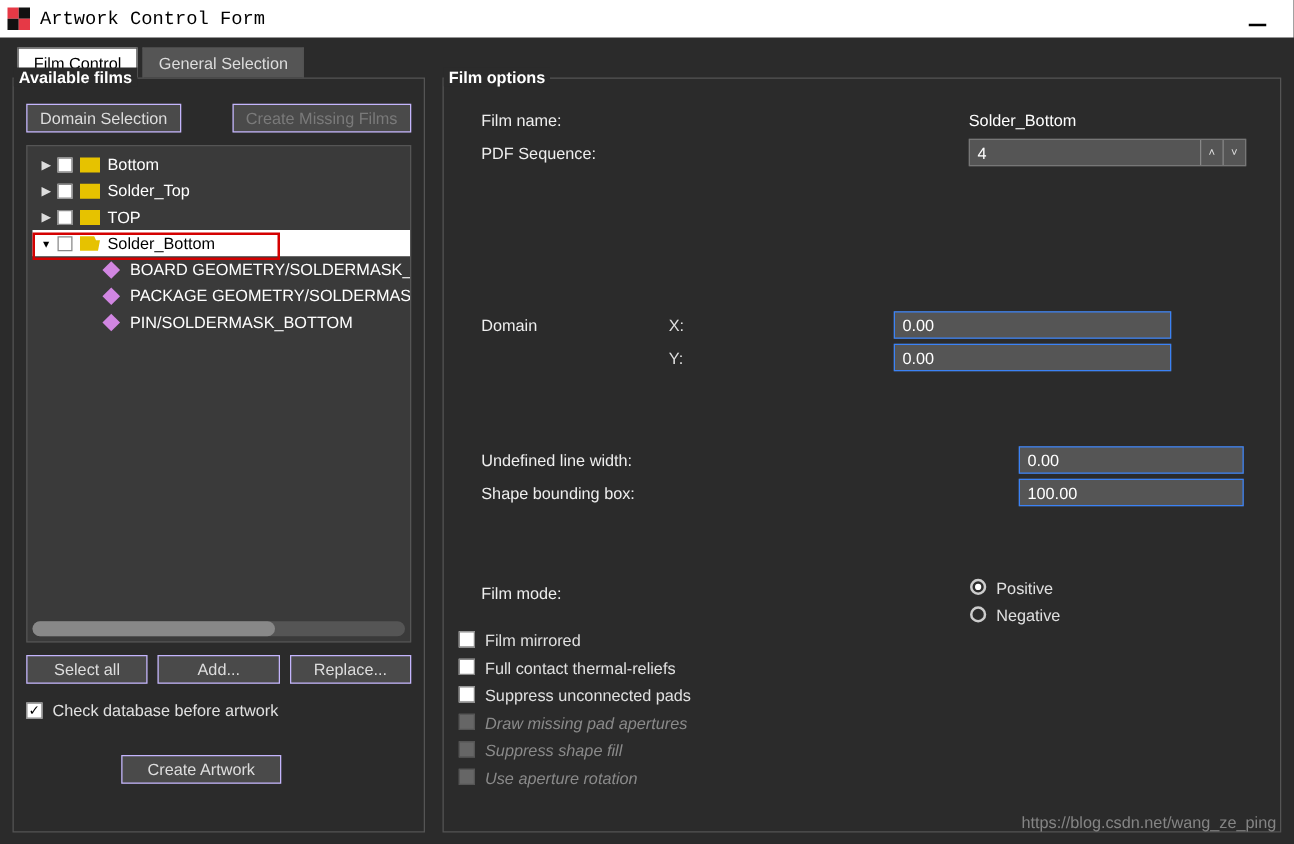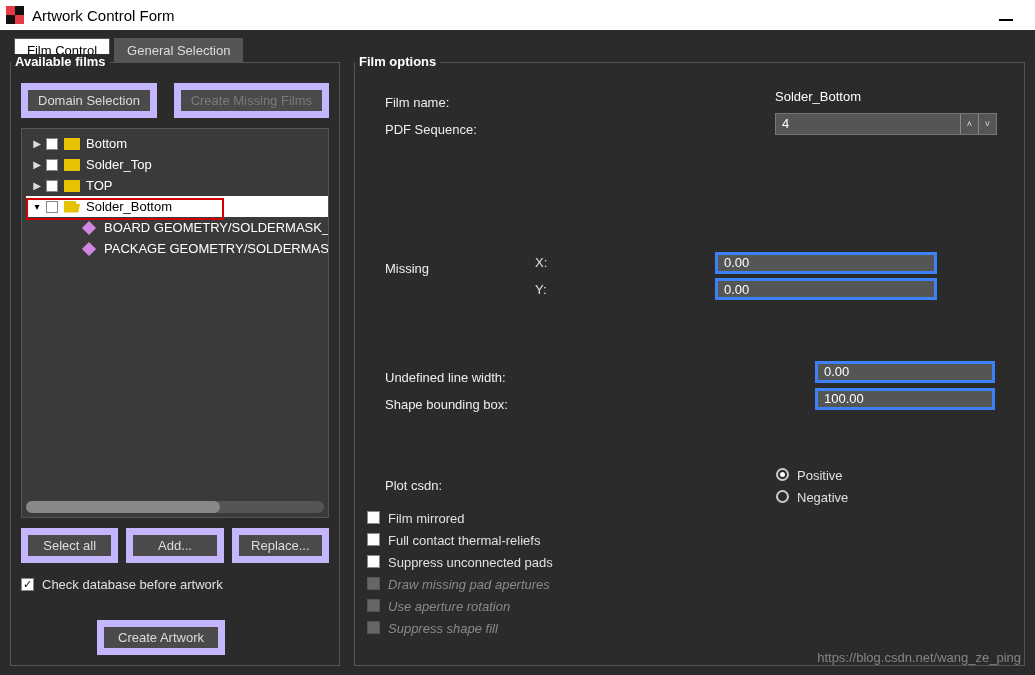--- a/index.html
+++ b/index.html
@@ -6,40 +6,40 @@
   body { width: 1035px; height: 675px; background: #2b2b2b; color: #e0e0e0; font-size: 13px; overflow: hidden; position: relative; }
 
   
   .titlebar { height: 30px; background: #ffffff; color: #000; display: flex; align-items: center; padding: 0 6px; }
   .titlebar .app-icon { width: 18px; height: 18px; display: inline-flex; flex-wrap: wrap; margin-right: 8px; }
   .titlebar .app-icon span { width: 9px; height: 9px; }
   .titlebar .app-icon span:nth-child(1){background:#e63946;}
   .titlebar .app-icon span:nth-child(2){background:#111;}
   .titlebar .app-icon span:nth-child(3){background:#111;}
   .titlebar .app-icon span:nth-child(4){background:#e63946;}
-  .titlebar .title-text { font-size: 15px; }
+  .titlebar .title-text { font-size: 15px; font-family: Liberation Mono, monospace; }
   .titlebar .win-min { margin-left: auto; margin-right: 16px; width: 14px; height: 2px; background: #000; align-self: center; margin-top: 10px; }
 
   .app-body { padding: 8px 10px 10px 10px; }
 
   
   .tabs { display: flex; gap: 4px; padding-left:4px; }
   .tab { padding: 4px 12px; border: 1px solid #555; border-bottom: none; background: #555; color: #ddd; font-size: 13px; }
   .tab.active { background: #fff; color: #000; }
 
   
   .cols { display: flex; gap: 14px; height: 604px; }
 
   .fieldset { border: 1px solid #555; position: relative; padding: 12px 10px 10px 10px; }
   .fieldset .legend { position: absolute; top: -9px; left: 0; background: #2b2b2b; padding: 0 4px; font-weight: bold; color: #fff; font-size: 13px; }
 
   
   .left { width: 330px; display: flex; flex-direction: column; }
   .left .topbtns { display: flex; justify-content: space-between; margin: 8px 0 10px 0; }
-  .btn-dark { background: #4a4a4a; border: 7px solid #c4b5fd; color: #ddd; padding: 3px 10px; font-size: 13px; }
+  .btn-dark { background: #4a4a4a; border: 1px solid #c4b5fd; color: #ddd; padding: 3px 10px; font-size: 13px; }
   .btn-dark.dis { color: #7a7a7a; }
 
   .tree { background: #3a3a3a; border: 1px solid #555; height: 398px; overflow: hidden; position: relative; }
   .tree-inner { padding: 4px 4px 4px 4px; width: 400px; }
   .tree-row { display: flex; align-items: center; height: 21px; padding-left: 6px; white-space: nowrap; }
   .tree-row .tri { width: 10px; text-align: center; font-size: 10px; color: #ddd; margin-right: 4px; }
   .tree-row .cb { width: 12px; height: 12px; background: #fff; border: 1px solid #888; margin-right: 6px; }
   .tree-row .fold-ico { width: 16px; height: 12px; background: #e6c200; margin-right: 6px; position: relative; }
   .tree-row .fold-ico.open { background: #e6c200; clip-path: polygon(0 0,70% 0,80% 30%,100% 30%,90% 100%,0 100%); }
   .tree-row .item-text { color: #fff; }
@@ -56,33 +56,33 @@
   .threebtns .btn-dark { flex: 1; text-align: center; }
 
   .chk-row { display: flex; align-items: center; margin-top: 14px; }
   .chk-row .cb { width: 13px; height: 13px; background: #fff; border: 1px solid #888; margin-right: 8px; display: flex; align-items: center; justify-content: center; color: #000; font-size: 11px; }
 
   .create-art { margin: 28px 0 0 76px; width: 128px; text-align: center; }
 
   
   .right { flex: 1; display: flex; flex-direction: column; }
   .right .form-row { display: flex; align-items: center; min-height: 26px; margin-bottom: 0px; }
-  .right .lbl { width: 170px; padding-left: 20px; color: #eee; margin-top: 12px; }
+  .right .lbl { width: 170px; padding-left: 20px; color: #eee; }
   .right .lbl2 { width: 30px; }
   .right .mid { width: 240px; }
   .right .val { color: #fff; margin-left: 0px; }
   .spacer-sm { height: 8px; }
 
   .dropdown { display: flex; align-items: center; background: #555; border: 1px solid #777; height: 22px; width: 222px; }
   .dropdown .dd-text { flex: 1; padding: 0 6px; color: #fff; }
   .dropdown .dd-arrow { width: 20px; text-align: center; color: #fff; font-size: 10px; }
   .dd-split { display:flex; }
   .dd-split .up,.dd-split .down{ width:18px; text-align:center; border-left:1px solid #888; font-size:9px; line-height:20px;}
 
-  .textfield { background: #555; border: 3px solid #3b82f6; height: 22px; color: #fff; padding: 0 6px; display: flex; align-items: center; }
+  .textfield { background: #555; border: 1px solid #3b82f6; height: 22px; color: #fff; padding: 0 6px; display: flex; align-items: center; }
   .tf220 { width: 222px; }
   .tf180 { width: 180px; }
 
   .radio { width: 13px; height: 13px; border: 2px solid #ccc; border-radius: 50%; margin-right: 8px; display:inline-flex; align-items:center; justify-content:center;}
   .radio.on::after { content:""; width:5px; height:5px; background:#fff; border-radius:50%; }
 
   .cb2 { width: 13px; height: 13px; background: #fff; border: 1px solid #888; margin-right: 8px; display:inline-flex; align-items:center; justify-content:center; color:#000; font-size:10px;}
   .cb2.dis { background:#666; border-color:#555;}
   .opt-row { display:flex; padding-left:2px; height:22px;}
   .opt-row.dis { color:#8a8a8a;font-style:italic; }
@@ -150,20 +150,24 @@
             <span class="fold-ico open"></span>
             <span class="item-text">Solder_Bottom</span>
           </div>
           <div class="tree-row child-row">
             <span class="diamond"></span>
             <span class="item-text">BOARD GEOMETRY/SOLDERMASK_BOTTOM</span>
           </div>
           <div class="tree-row child-row">
             <span class="diamond"></span>
             <span class="item-text">PACKAGE GEOMETRY/SOLDERMASK_BOTTOM</span>
+          </div>
+          <div class="tree-row child-row">
+            <span class="diamond"></span>
+            <span class="item-text">PIN/SOLDERMASK_BOTTOM</span>
           </div>
         </div>
         <div class="redbox"></div>
         <div class="hscroll">
             <div class="thumb"></div>
           </div>
       </div>
 
       <div class="threebtns">
         <button class="btn-dark">Select all</button>
@@ -198,21 +202,21 @@
           <span class="down">˅</span>
         </div>
       </div>
 
       <div style="height:56px;"></div>
 
 
       <div style="height:56px;"></div>
 
       <div class="form-row">
-        <div class="lbl">Missing</div>
+        <div class="lbl">Domain</div>
         <div style="width:180px;"><span class="lbl2">X:</span></div>
         <div class="textfield tf220">
             <span>0.00</span>
           </div>
       </div>
       <div class="form-row">
         <div class="lbl"></div>
         <div style="width:180px;"><span class="lbl2">Y:</span></div>
         <div class="textfield tf220">
             <span>0.00</span>
@@ -234,46 +238,46 @@
         <div class="textfield tf180">
             <span>100.00</span>
           </div>
       </div>
 
       <div style="height:54px;"></div>
 
       <div class="right-col-area">
         <div class="right-left">
           <div class="form-row">
-            <div class="lbl">Plot csdn:</div>
+            <div class="lbl">Film mode:</div>
           </div>
           <div style="height:18px;"></div>
           <div class="opt-row">
               <span class="cb2"></span>
               <span>Film mirrored</span>
             </div>
           <div class="opt-row">
               <span class="cb2"></span>
               <span>Full contact thermal-reliefs</span>
             </div>
           <div class="opt-row">
               <span class="cb2"></span>
               <span>Suppress unconnected pads</span>
             </div>
           <div class="opt-row dis">
               <span class="cb2 dis"></span>
               <span>Draw missing pad apertures</span>
             </div>
           <div class="opt-row dis">
               <span class="cb2 dis"></span>
-              <span>Use aperture rotation</span>
+              <span>Suppress shape fill</span>
             </div>
           <div class="opt-row dis">
               <span class="cb2 dis"></span>
-              <span>Suppress shape fill</span>
+              <span>Use aperture rotation</span>
             </div>
         </div>
         <div class="right-right">
           <div style="height:2px;"></div>
           <div class="opt-row">
               <span class="radio on"></span>
               <span>Positive</span>
             </div>
           <div class="opt-row">
               <span class="radio"></span>

